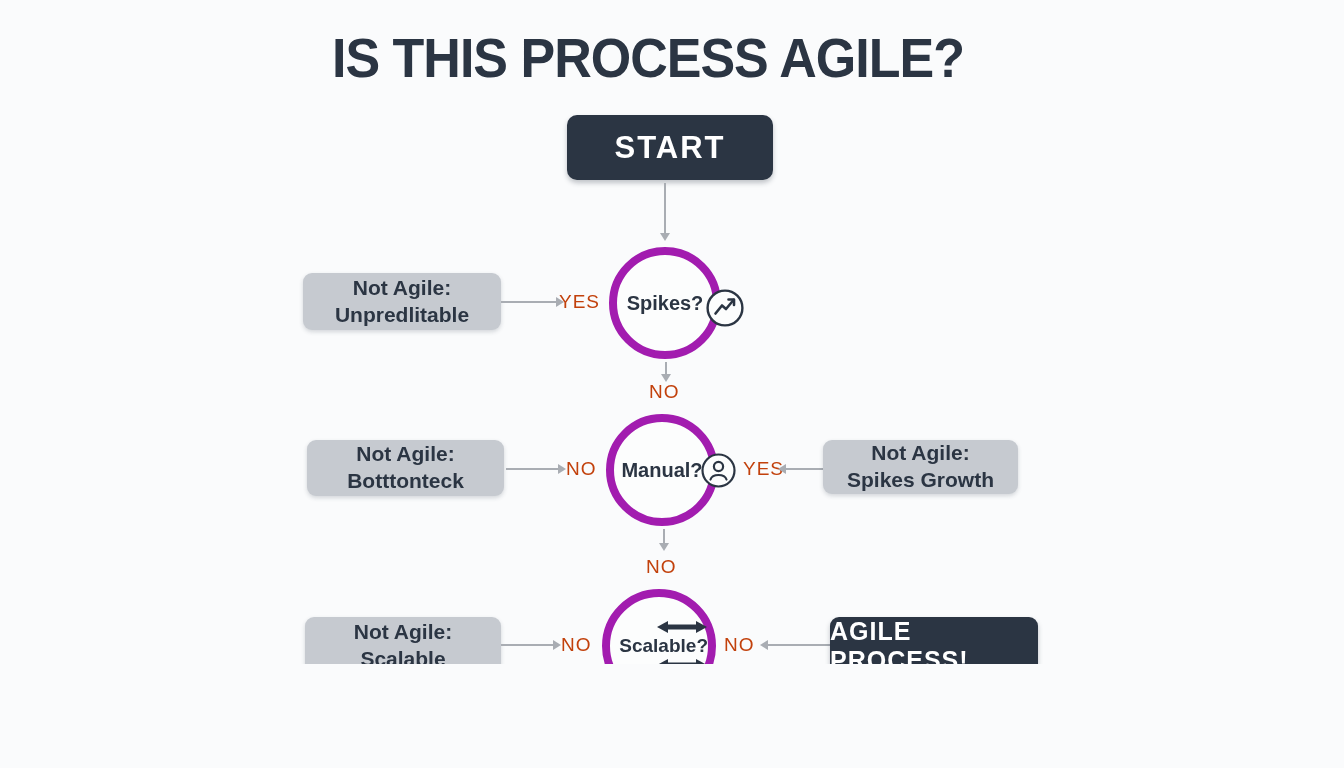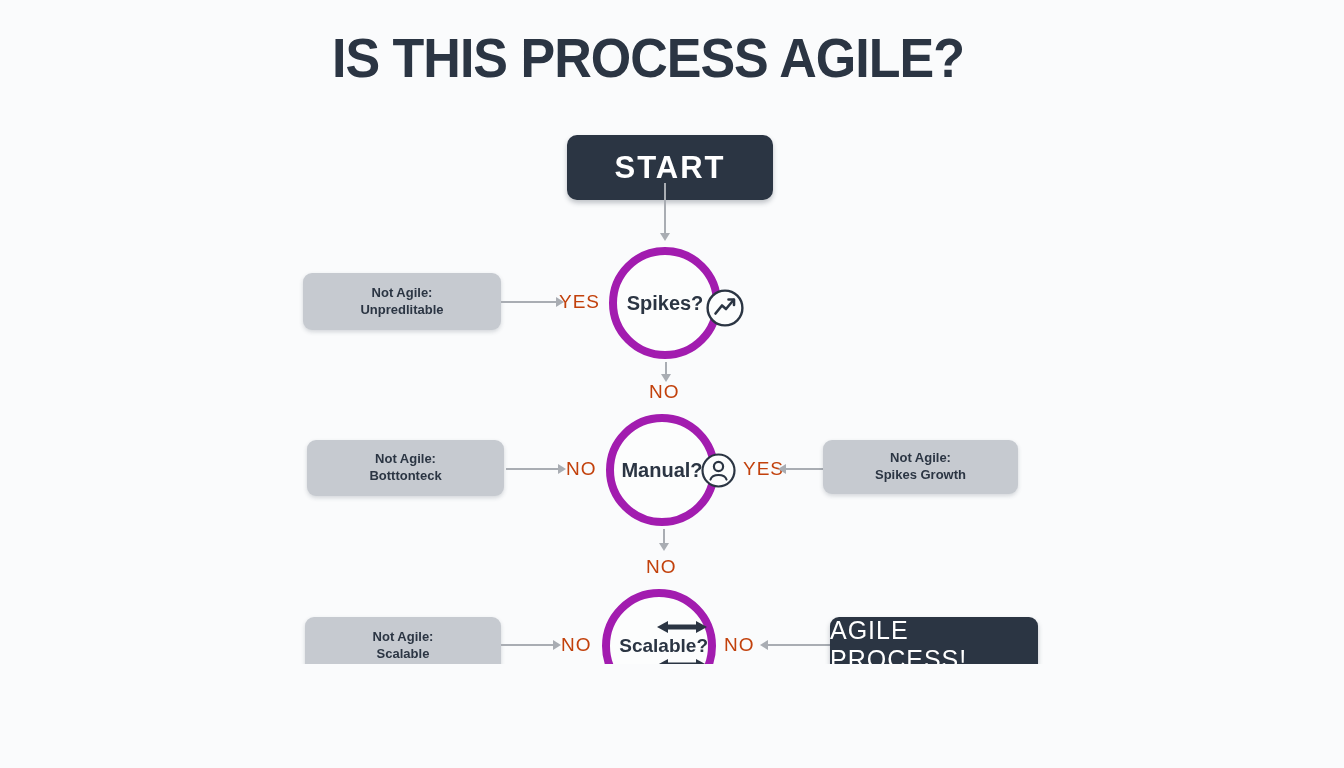--- a/index.html
+++ b/index.html
@@ -21,35 +21,34 @@
     color:#2b3543;
     transform:scaleY(1.06);
     transform-origin:top center;
   }
   .start-box{
     position:absolute;left:567px;top:115px;width:206px;height:65px;
     background:#2b3543;border-radius:10px;
     display:flex;align-items:center;justify-content:center;
     color:#fff;font-size:31px;font-weight:bold;letter-spacing:2px;
     box-shadow:0 3px 5px rgba(40,50,65,.28);
-    margin-top:20px;
   }
   .gray-box{
     position:absolute;
     background:#c6cad0;border-radius:9px;
     display:flex;flex-direction:column;align-items:center;justify-content:center;
-    color:#2b3543;font-size:13px;font-weight:bold;line-height:1.28;
+    color:#2b3543;font-size:21px;font-weight:bold;line-height:1.28;
     text-align:center;
     box-shadow:0 2px 4px rgba(40,50,65,.18);
   }
   .dark-box{
     position:absolute;
     background:#2b3543;border-radius:9px;
-    display:flex;align-items:center;justify-content:center;
-    color:#fff;font-size:25px;font-weight:normal;letter-spacing:1px;
+    display:flex;justify-content:center;
+    color:#fff;font-size:25px;font-weight:bold;letter-spacing:1px;
     box-shadow:0 3px 5px rgba(40,50,65,.28);
   }
   .decision{
     position:absolute;width:112px;height:112px;box-sizing:border-box;
     border:8px solid #a21caf;border-radius:50%;
     background:#fcfdfd;
     display:flex;flex-direction:column;align-items:center;justify-content:center;
     color:#2b3543;font-size:20px;font-weight:bold;
   }
   .decision .q{white-space:nowrap;}

